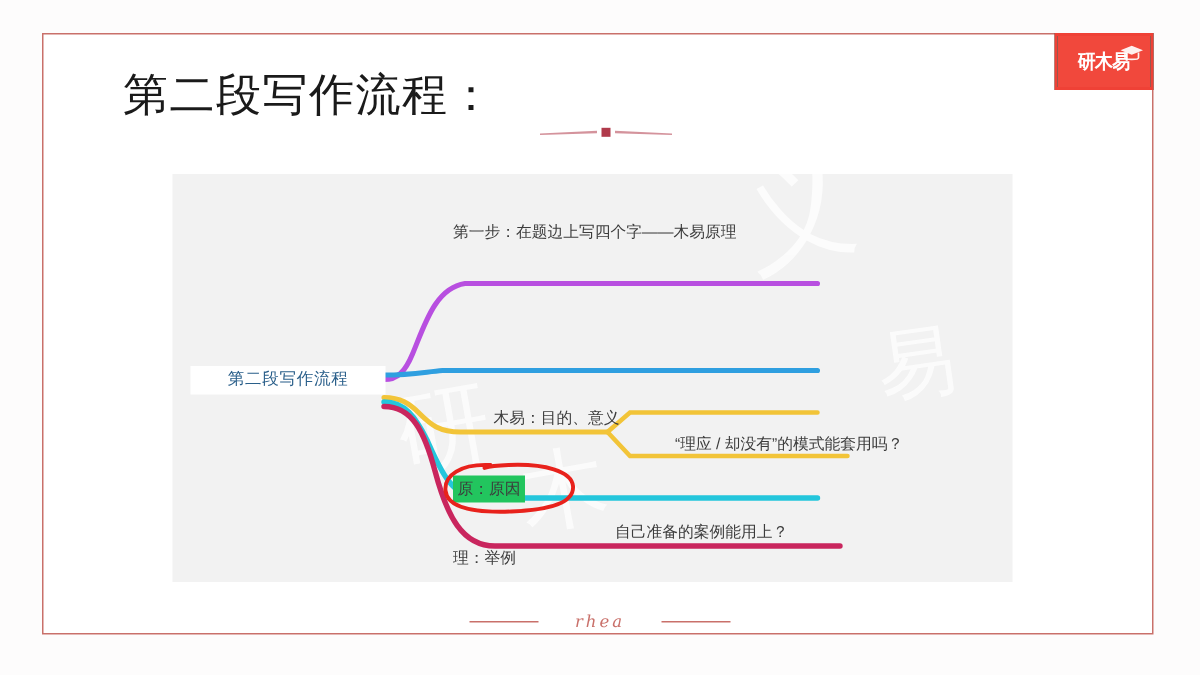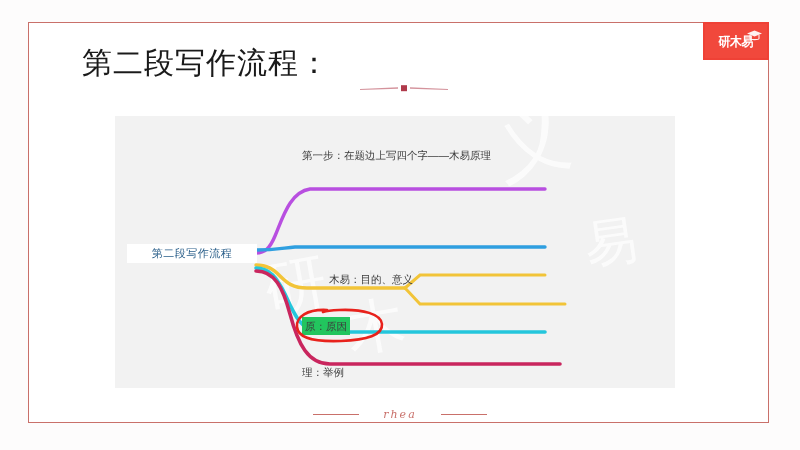--- a/index.html
+++ b/index.html
@@ -230,24 +230,26 @@
       <path d="M141 152 C155 152 162 162 170 178 C178 196 186 216 205 216 L430 216" fill="none" stroke="#24c6dc" stroke-width="3.6" stroke-linecap="round"></path>
 
       <path d="M141 155 C160 155 168 172 175 198 C183 228 193 248 215 248 L445 248" fill="none" stroke="#c9265e" stroke-width="3.6" stroke-linecap="round"></path>
     </svg>
 
     <div class="node" id="n-step1">第一步：在题边上写四个字——木易原理</div>
 
     <div class="node" id="n-center">第二段写作流程</div>
 
     <div class="node" id="n-muyi">木易：目的、意义</div>
+    <div class="node" id="n-q2">“理应 / 却没有”的模式能套用吗？</div>
 
     <div class="node" id="n-yuan">原：原因</div>
 
     <div class="node" id="n-li">理：举例</div>
+    <div class="node" id="n-q4">自己准备的案例能用上？</div>
 
     <svg id="red-circle" viewBox="0 0 96 38">
       <path d="M34 4 C14 3 3 11 4 21 C5 32 22 36 48 35 C74 34 90 29 89 18 C88 8 70 3 46 4 C38 4.3 33 5 30 6" fill="none" stroke="#e8221c" stroke-width="2.6" stroke-linecap="round"></path>
     </svg>
 
   </div>
 
   <div id="footer">
     <div class="foot-line"></div>
     <span id="foot-text">rhea</span>

